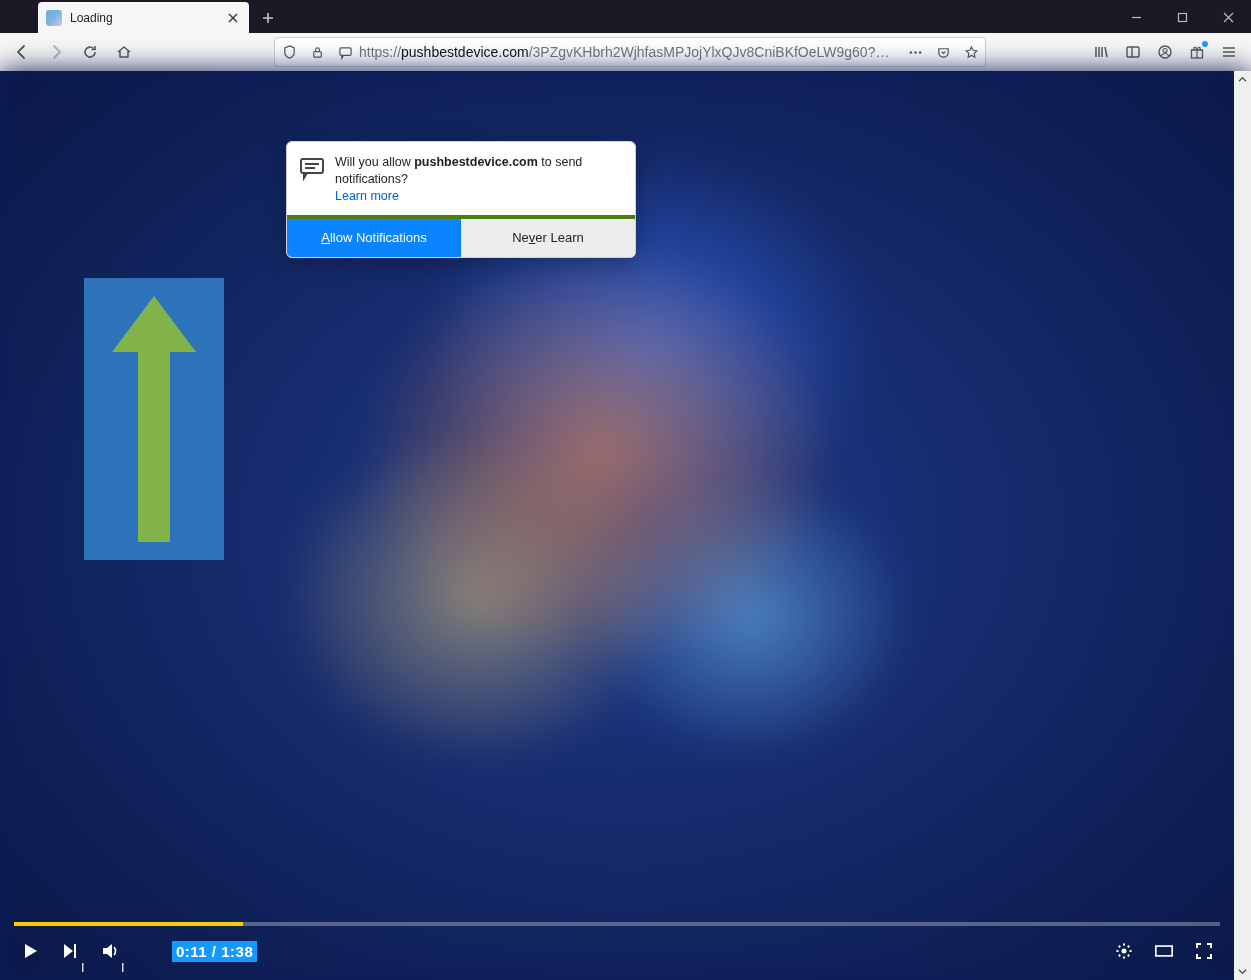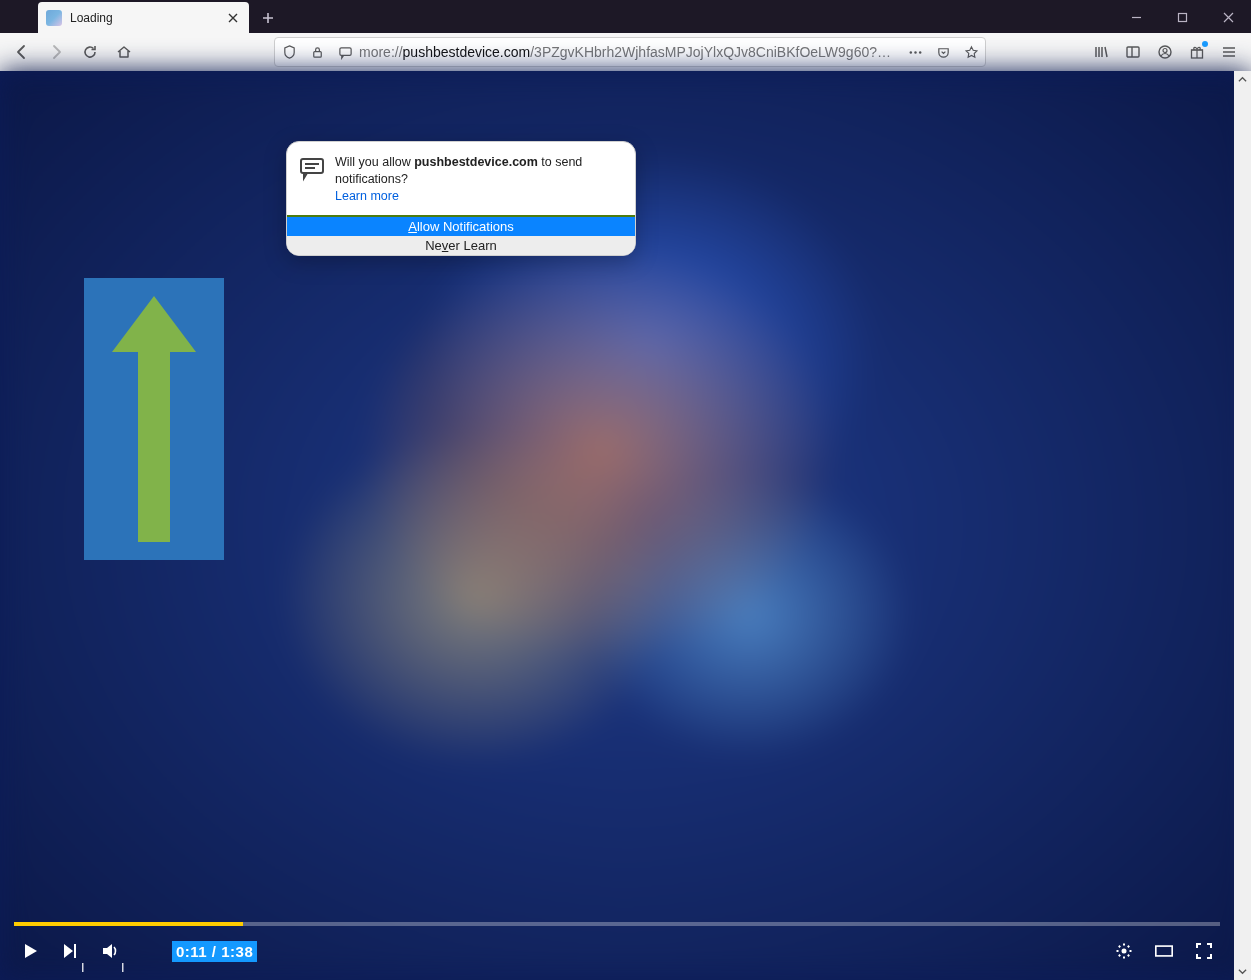--- a/index.html
+++ b/index.html
@@ -43,28 +43,28 @@
   
   .vscroll{position:absolute;right:0;top:0;width:17px;height:100%;background:#f0f0f0;}
   .vscroll .up,.vscroll .down{height:17px;display:flex;align-items:center;justify-content:center;color:#555;}
   .vscroll .up{position:absolute;top:0;left:0;right:0;}
   .vscroll .down{position:absolute;bottom:0;left:0;right:0;}
   .vscroll svg{width:9px;height:9px;}
   
   .hint-arrow{position:absolute;left:84px;top:207px;width:140px;height:282px;background:#2c73b9;display:flex;align-items:center;justify-content:center;}
   .hint-arrow svg{width:84px;height:246px;}
   
-  .perm-popup{position:absolute;left:286px;top:70px;width:348px;background:#fff;border:1px solid #d0d0d0;box-shadow:0 6px 22px rgba(0,0,0,0.25);border-radius:13px;overflow:hidden;z-index:20;}
+  .perm-popup{position:absolute;left:286px;top:70px;width:348px;background:#fff;border:1px solid #d0d0d0;box-shadow:0 6px 22px rgba(0,0,0,0.25);border-radius:6px;overflow:hidden;z-index:20;}
   .perm-body{display:flex;padding:12px 14px 10px 12px;gap:10px;}
   .perm-icon{color:#444;margin-top:2px;}
   .perm-icon svg{width:26px;height:26px;}
   .perm-text{font-size:12.5px;color:#222;line-height:1.35;}
   .perm-text b{font-weight:600;}
   .perm-learn{display:block;color:#0060df;font-size:12.5px;text-decoration:none;}
-  .perm-buttons{display:flex;border-top:2px solid #4d7c0f;height:38px;flex-direction:column;}
+  .perm-buttons{display:flex;border-top:4px solid #4d7c0f;height:38px;}
   .perm-btn{flex:1;display:flex;align-items:center;justify-content:center;font-size:13px;cursor:pointer;}
   .perm-allow{background:#0a84ff;color:#fff;}
   .perm-never{background:#ededed;color:#222;}
   .perm-btn .ul{text-decoration:underline;}
   
   .player{position:absolute;left:14px;right:31px;bottom:14px;}
   .progress{height:4px;background:rgba(255,255,255,0.3);position:relative;margin-bottom:10px;}
   .progress .played{position:absolute;left:0;top:0;height:100%;background:#ffcc00;}
   .controls{display:flex;align-items:center;height:30px;color:#fff;gap:8px;}
   .pbtn{width:32px;height:30px;display:flex;align-items:center;justify-content:center;cursor:pointer;position:relative;}
@@ -147,21 +147,21 @@
           <path d="M6 7V5a2 2 0 1 1 4 0v2" stroke="currentColor" stroke-width="1.3" fill="none"></path>
         </svg>
     </div>
     <div class="ab-icon">
       <svg viewBox="0 0 16 16">
           <rect x="2" y="3" width="12" height="8" rx="1.5" stroke="currentColor" stroke-width="1.3" fill="none"></rect>
           <path d="M6 11l-2 3v-3" stroke="currentColor" stroke-width="1.3" fill="none"></path>
         </svg>
     </div>
     <div class="url">
-      <span class="scheme">more://</span><span class="host">pushbestdevice.com</span><span class="path">/3PZgvKHbrh2WjhfasMPJojYlxQJv8CniBKfOeLW9g60?cid=2001</span>
+      <span class="scheme">https://</span><span class="host">pushbestdevice.com</span><span class="path">/3PZgvKHbrh2WjhfasMPJojYlxQJv8CniBKfOeLW9g60?cid=2001</span>
     </div>
     <div class="ab-icon">
       <svg viewBox="0 0 16 16">
           <circle cx="3" cy="8" r="1.3" fill="currentColor"></circle>
           <circle cx="8" cy="8" r="1.3" fill="currentColor"></circle>
           <circle cx="13" cy="8" r="1.3" fill="currentColor"></circle>
         </svg>
     </div>
     <div class="ab-icon">
       <svg viewBox="0 0 16 16">

